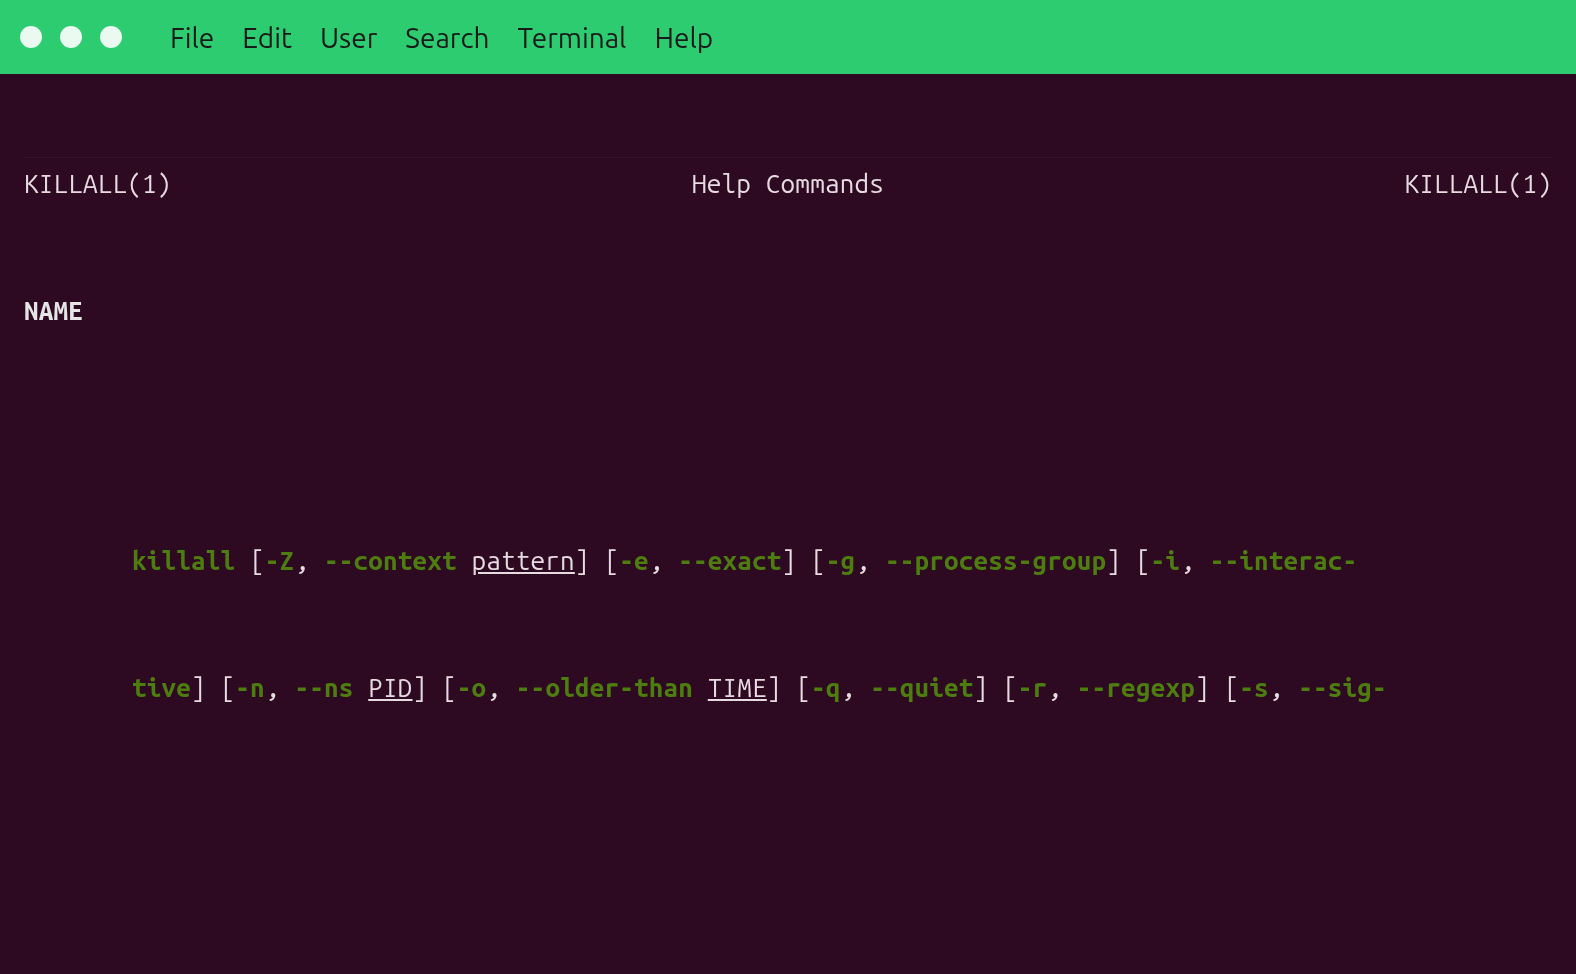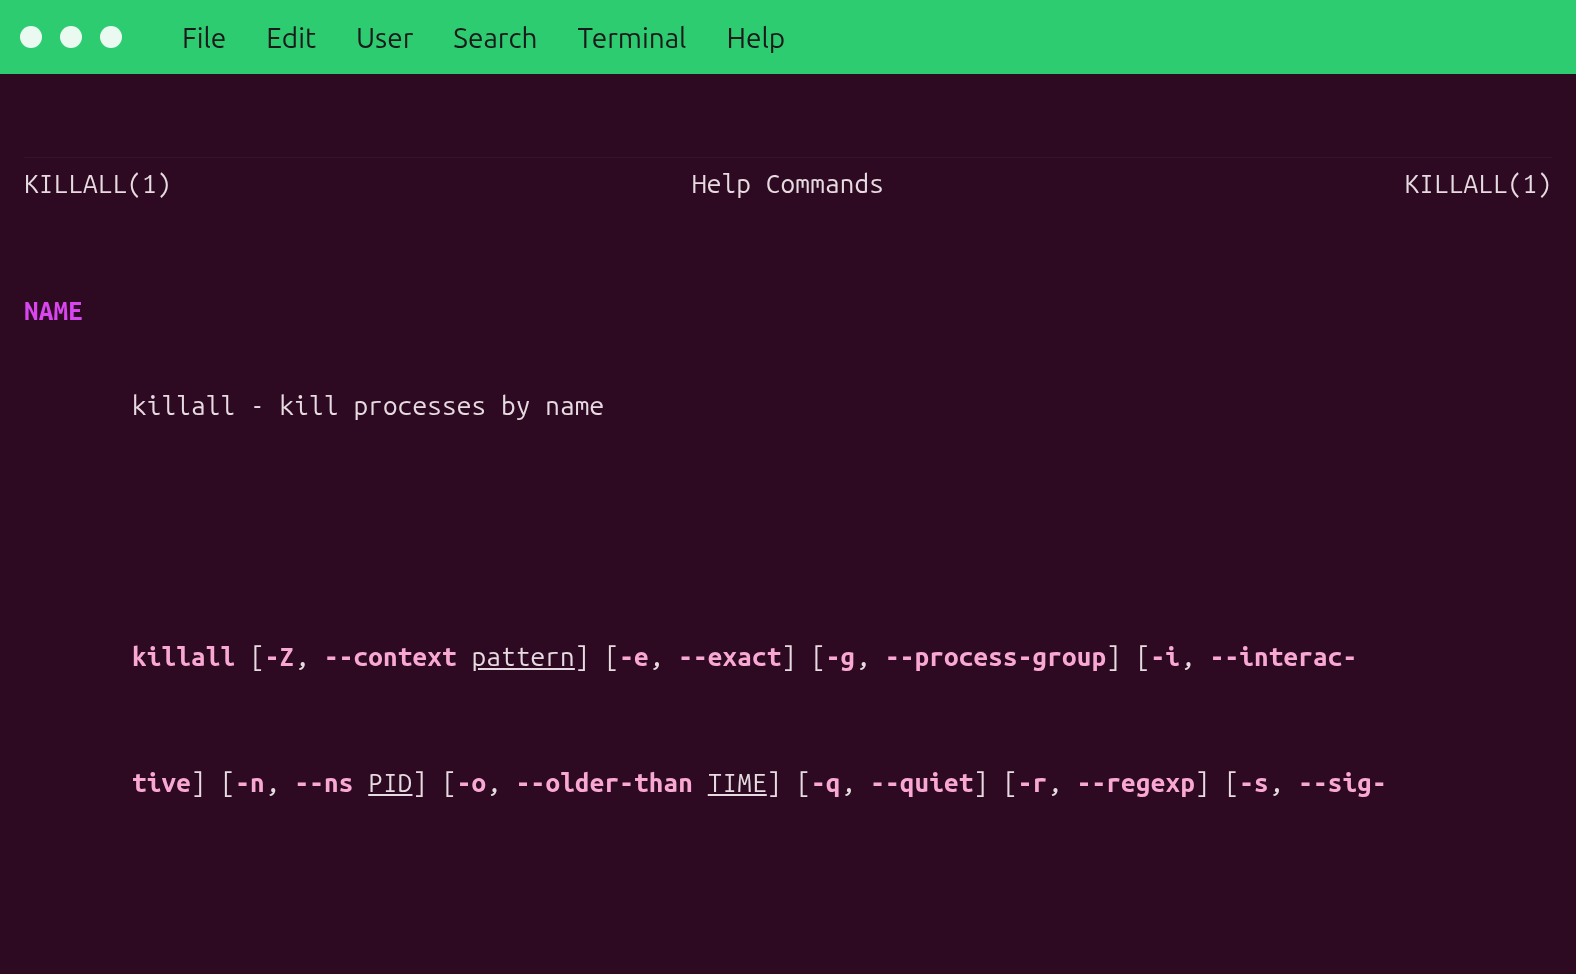--- a/index.html
+++ b/index.html
@@ -10,43 +10,43 @@
       width: 1576px;
       height: 974px;
       overflow: hidden;
     }
     .titlebar {
       background: #2ecc71;
       height: 74px;
       display: flex;
       align-items: center;
       padding: 0 20px;
-      gap: 24px;
+      gap: 12px;
     }
     .window-controls { display: flex; gap: 18px; align-items: center; margin-right: 28px; }
     .dot { width: 22px; height: 22px; border-radius: 50%; background: #eafaf1; }
     .menu-item {
       font-family: "Ubuntu", "DejaVu Sans", sans-serif;
       font-size: 28px;
       color: #1a1a1a;
       cursor: pointer;
       padding: 4px 8px;
     }
     .terminal {
       padding: 20px 24px;
       font-size: 26px;
       line-height: 1.22;
       letter-spacing: 0.2px;
       white-space: pre;
       font-family: "Ubuntu Mono", "DejaVu Sans Mono", monospace;
     }
     .header-row { display: flex; justify-content: space-between; border-top:1px solid rgba(255,255,255,0.04); padding-top:10px;}
-    .section-head { font-weight: bold; color: #d946ef; }
+    .section-head { font-weight: bold; color: #e5e5e5; }
     .indent { padding-left: 108px; white-space: pre-wrap; }
-    .b { font-weight: bold; color: #f9a8d4; }
+    .b { font-weight: bold; color: #4d7c0f; }
     .u { text-decoration: underline; }
     .wrap { white-space: pre-wrap; }
     .gap { height: 28px; }
   </style>
 </head>
 <body>
 
 <div class="titlebar">
   <div class="window-controls">
     <div class="dot"></div>
@@ -62,21 +62,20 @@
 </div>
 
 <div class="terminal">
   <div class="header-row">
     <span>KILLALL(1)</span>
     <span>Help Commands</span>
     <span>KILLALL(1)</span>
   </div>
 
   <div class="section-head">NAME</div>
-  <div class="indent">killall - kill processes by name</div>
   <div class="gap"></div>
 
 
   <div class="indent wrap"><span class="b">killall</span><span> [</span><span class="b">-Z</span><span>, </span><span class="b">--context</span> <span class="u">pattern</span><span>]</span><span> [</span><span class="b">-e</span><span>, </span><span class="b">--exact</span><span>]</span><span> [</span><span class="b">-g</span><span>, </span><span class="b">--process-group</span><span>]</span><span> [</span><span class="b">-i</span><span>, </span><span class="b">--interac-</span></div>
 
   <div class="indent wrap"><span class="b">tive</span><span>]</span><span> [</span><span class="b">-n</span><span>, </span><span class="b">--ns</span> <span class="u">PID</span><span>]</span><span> [</span><span class="b">-o</span><span>, </span><span class="b">--older-than</span> <span class="u">TIME</span><span>]</span><span> [</span><span class="b">-q</span><span>, </span><span class="b">--quiet</span><span>]</span><span> [</span><span class="b">-r</span><span>, </span><span class="b">--regexp</span><span>]</span><span> [</span><span class="b">-s</span><span>, </span><span class="b">--sig-</span></div>
 
   
 
   

